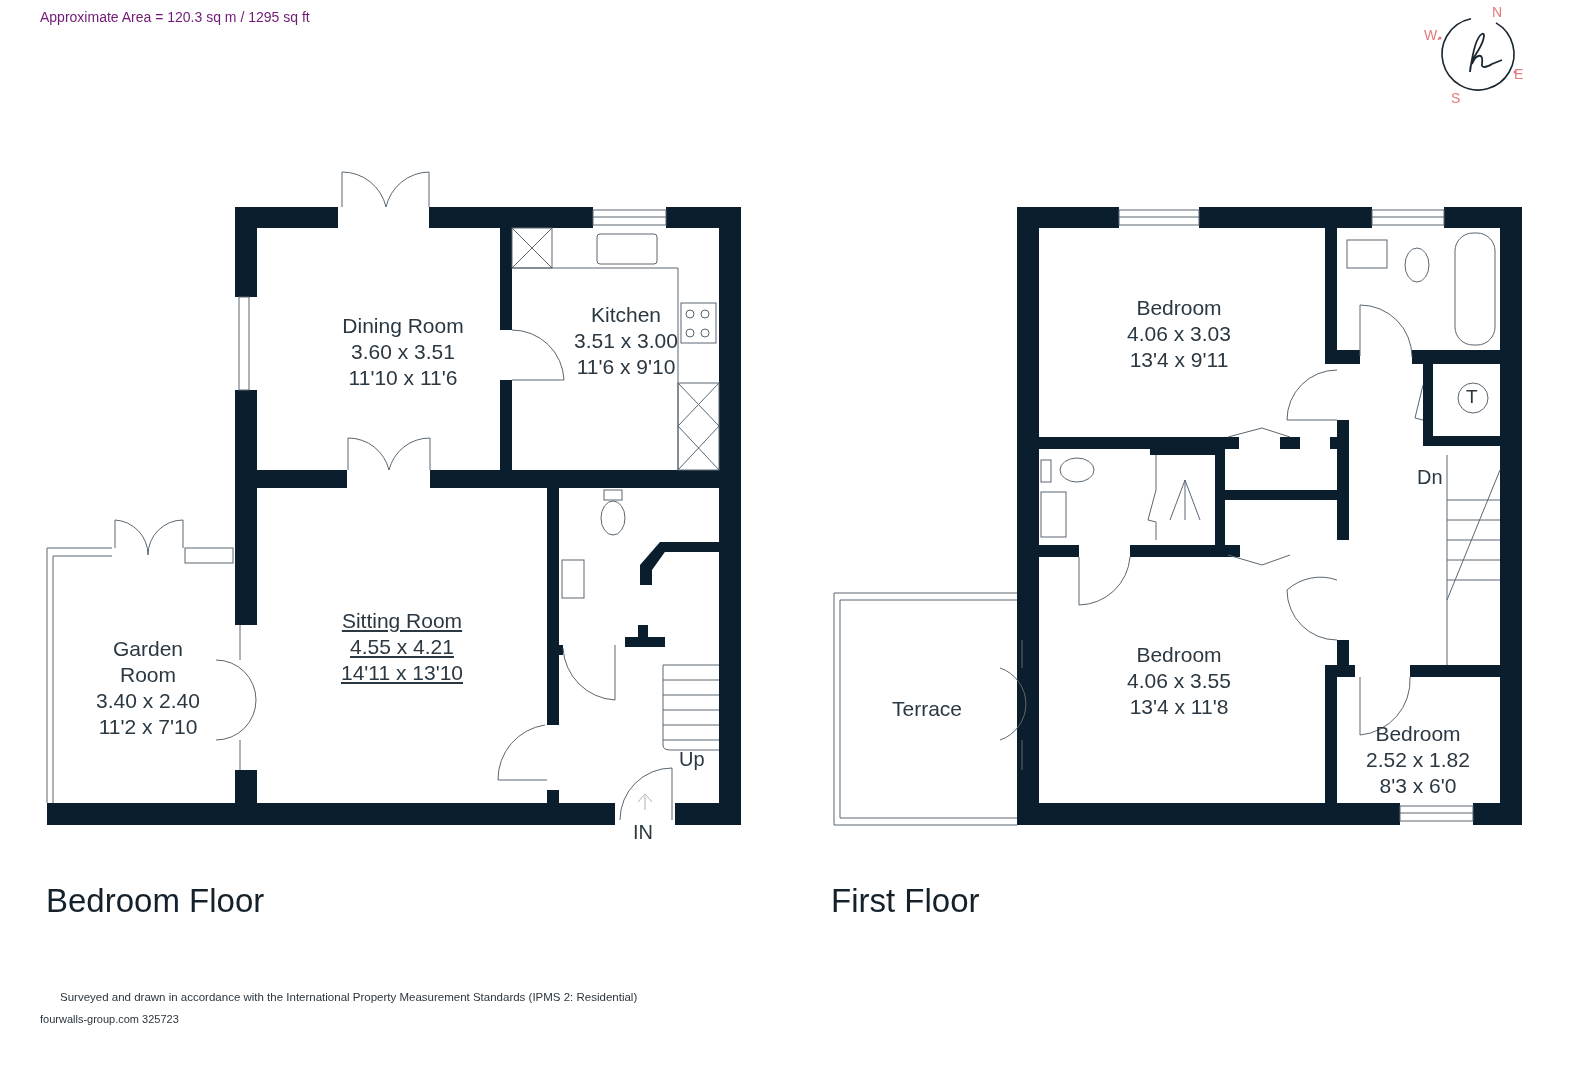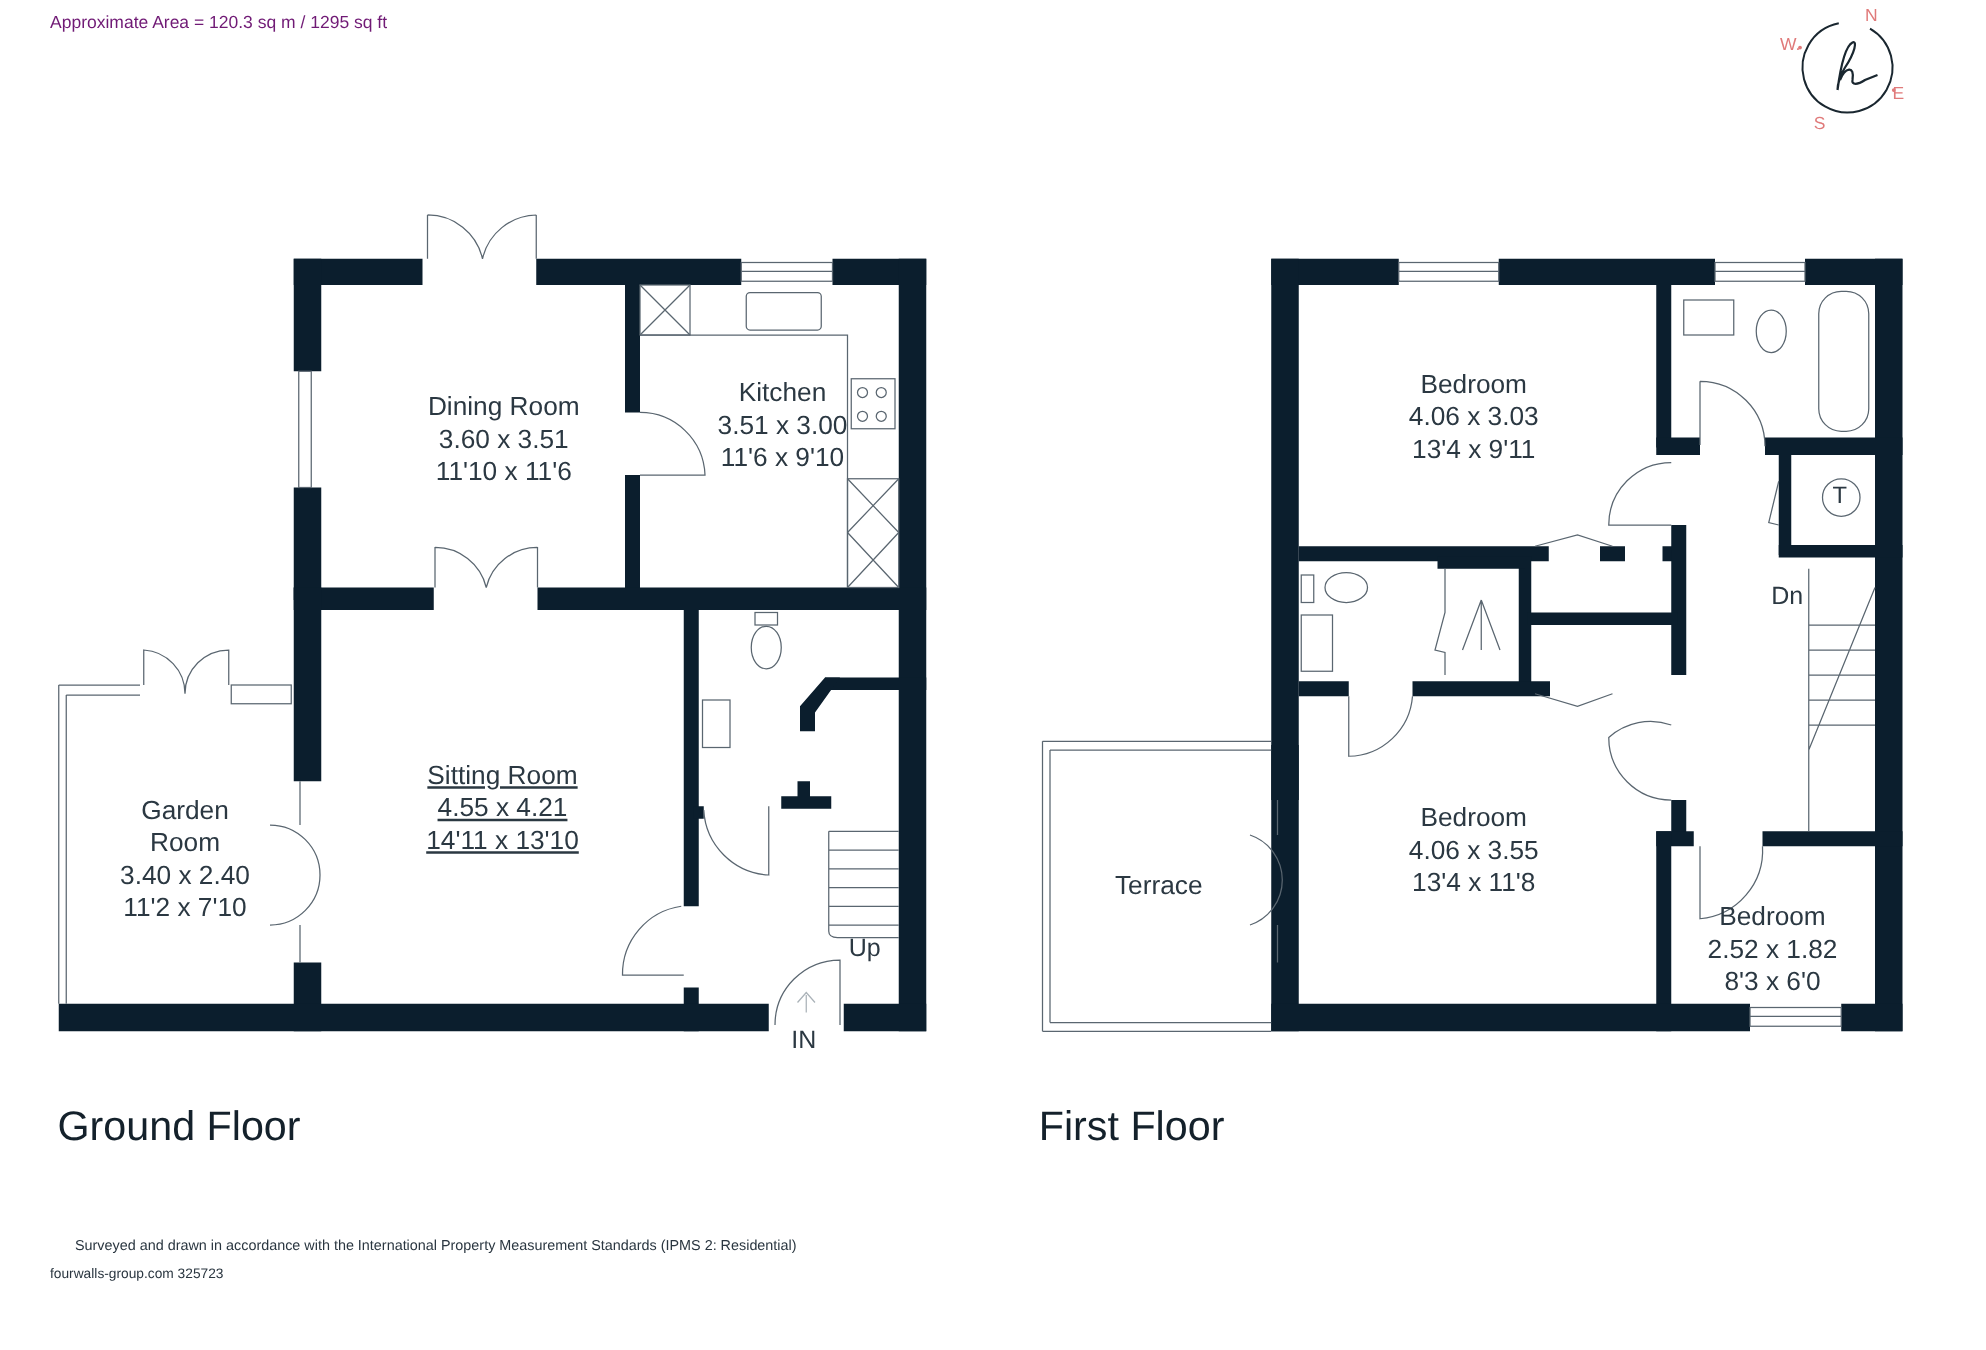--- a/index.html
+++ b/index.html
@@ -201,17 +201,17 @@
   <div>Bedroom</div>
   <div>2.52 x 1.82</div>
   <div>8'3 x 6'0</div>
 </div>
 <div class="room-label" style="left:927px;top:696px;">
   <div>Terrace</div>
 </div>
 <div class="tag" style="left:1417px;top:466px;">Dn</div>
 <div class="tag" style="left:1466px;top:386px;font-size:19px;">T</div>
 
-<div class="floor-title" style="left:46px;">Ground Floor</div>
+<div class="floor-title" style="left:46px;">Bedroom Floor</div>
 <div class="floor-title" style="left:831px;text-align:right;">First Floor</div>
 
 <div class="footer1">Surveyed and drawn in accordance with the International Property Measurement Standards (IPMS 2: Residential)</div>
 <div class="footer2">fourwalls-group.com 325723</div>
 
 </body></html>

